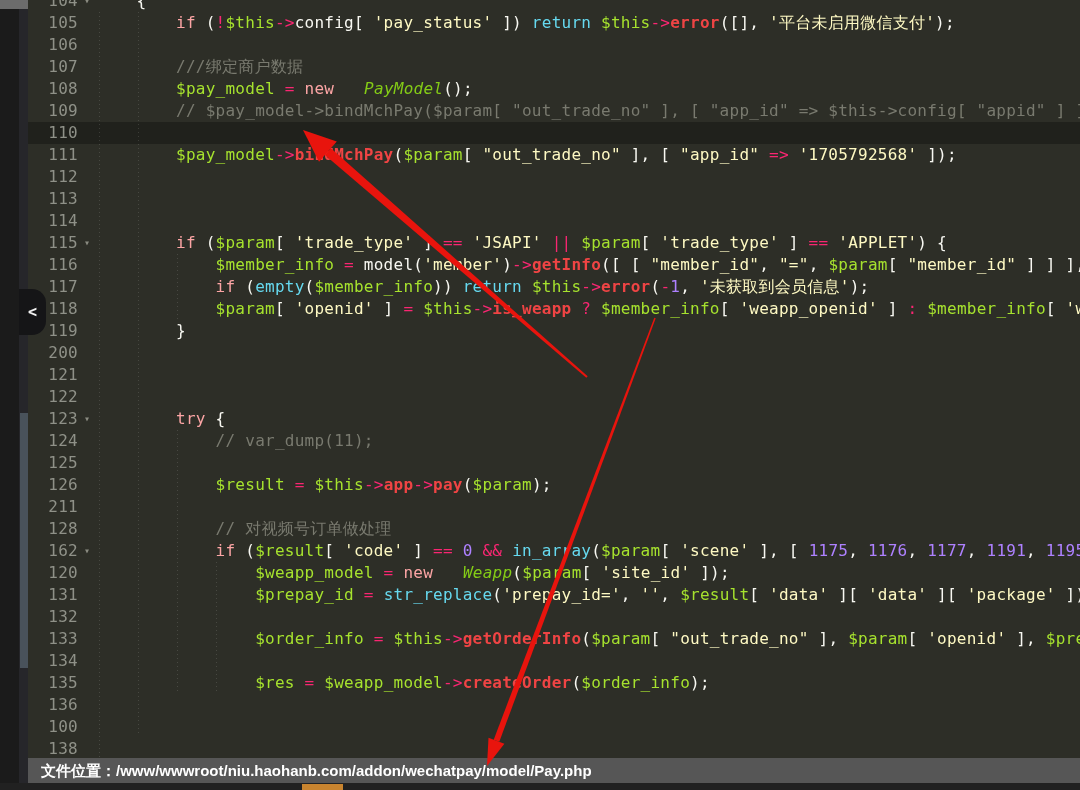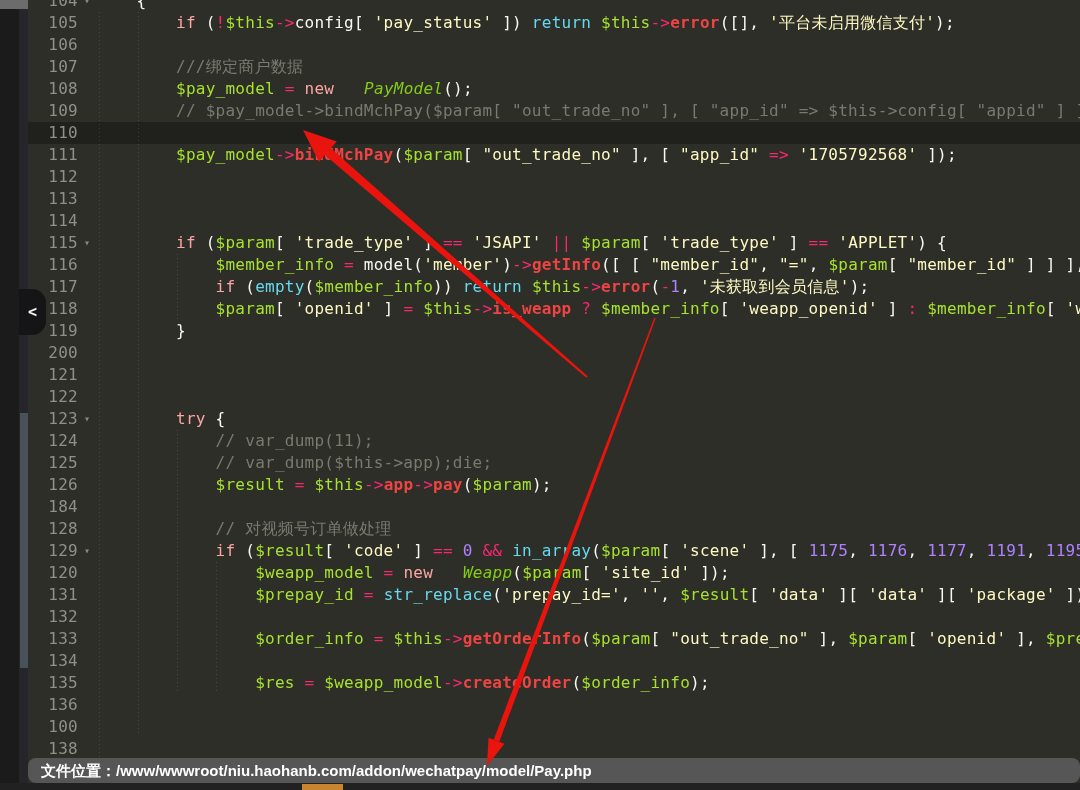--- a/index.html
+++ b/index.html
@@ -35,21 +35,21 @@
   #sb-track  { position:absolute; left:19px; top:0; width:9px; height:783px; background:#26262a; z-index:10; }
   #sb-thumb  { position:absolute; left:20px; top:413px; width:8px; height:255px; background:#49525b; z-index:11; }
   #sb-top    { position:absolute; left:0; top:0; width:28px; height:9px; background:#6c6c6c; z-index:12; }
   #collapse  { position:absolute; left:19px; top:289px; width:27px; height:46px; background:#151517;
                border-radius:0 14px 14px 0; z-index:12; display:flex; align-items:center; justify-content:center;
                color:#f2f2f2; font-family:"DejaVu Sans Mono",monospace; font-weight:bold; font-size:15px; cursor:pointer; }
 
   
   #statusbar { position:absolute; left:28px; right:0; top:758px; height:25px; background:#565656; z-index:20;
                font-family:"Liberation Sans", sans-serif; font-weight:bold; font-size:15px; color:#ffffff;
-               line-height:25px; padding-left:13px; white-space:nowrap;border-radius:8px; }
+               line-height:25px; padding-left:13px; white-space:nowrap; }
   #bottom    { position:absolute; left:0; top:783px; width:1080px; height:7px; background:#212121; z-index:21; }
   #bottom-accent { position:absolute; left:302px; top:1px; width:41px; height:6px; background:#c8842f; }
 
   
   #arrows { position:absolute; inset:0; z-index:30; pointer-events:none; }
 </style>
 </head>
 <body>
 
 <div id="editor">
@@ -137,35 +137,34 @@
         <span class="ln">123</span>
         <span class="fold">▾</span>
         <span class="code"><span class="tk-ws">        </span><span class="tk-kwd">try</span><span class="tk-pln"> {</span></span>
       </div>
       <div class="row">
         <span class="ln">124</span>
         <span class="code"><span class="tk-ws">            </span><span class="tk-com">// var_dump(11);</span></span>
       </div>
       <div class="row">
         <span class="ln">125</span>
-        <span class="code"><span class="tk-ws">            </span><span class="tk-com">// var_dump($this-&gt;app);die;</span></span>
       </div>
       <div class="row">
         <span class="ln">126</span>
         <span class="code"><span class="tk-ws">            </span><span class="tk-var">$result</span><span class="tk-pln"> </span><span class="tk-op">=</span><span class="tk-pln"> </span><span class="tk-var">$this</span><span class="tk-op">-&gt;</span><span class="tk-mth">app</span><span class="tk-op">-&gt;</span><span class="tk-mth">pay</span><span class="tk-pln">(</span><span class="tk-var">$param</span><span class="tk-pln">);</span></span>
       </div>
       <div class="row">
-        <span class="ln">184</span>
+        <span class="ln">211</span>
       </div>
       <div class="row">
         <span class="ln">128</span>
         <span class="code"><span class="tk-ws">            </span><span class="tk-com">// 对视频号订单做处理</span></span>
       </div>
       <div class="row">
-        <span class="ln">129</span>
+        <span class="ln">162</span>
         <span class="fold">▾</span>
         <span class="code"><span class="tk-ws">            </span><span class="tk-kwd">if</span><span class="tk-pln"> (</span><span class="tk-var">$result</span><span class="tk-pln">[ </span><span class="tk-str">'code'</span><span class="tk-pln"> ] </span><span class="tk-op">==</span><span class="tk-pln"> </span><span class="tk-num">0</span><span class="tk-pln"> </span><span class="tk-op">&amp;&amp;</span><span class="tk-pln"> </span><span class="tk-fun">in_array</span><span class="tk-pln">(</span><span class="tk-var">$param</span><span class="tk-pln">[ </span><span class="tk-str">'scene'</span><span class="tk-pln"> ], [ </span><span class="tk-num">1175</span><span class="tk-pln">, </span><span class="tk-num">1176</span><span class="tk-pln">, </span><span class="tk-num">1177</span><span class="tk-pln">, </span><span class="tk-num">1191</span><span class="tk-pln">, </span><span class="tk-num">1195</span></span>
       </div>
       <div class="row">
         <span class="ln">120</span>
         <span class="code"><span class="tk-ws">                </span><span class="tk-var">$weapp_model</span><span class="tk-pln"> </span><span class="tk-op">=</span><span class="tk-pln"> </span><span class="tk-kwd">new</span><span class="tk-pln"> </span><span class="tk-cls">Weapp</span><span class="tk-pln">(</span><span class="tk-var">$param</span><span class="tk-pln">[ </span><span class="tk-str">'site_id'</span><span class="tk-pln"> ]);</span></span>
       </div>
       <div class="row">
         <span class="ln">131</span>
         <span class="code"><span class="tk-ws">                </span><span class="tk-var">$prepay_id</span><span class="tk-pln"> </span><span class="tk-op">=</span><span class="tk-pln"> </span><span class="tk-fun">str_replace</span><span class="tk-pln">(</span><span class="tk-str">'prepay_id='</span><span class="tk-pln">, </span><span class="tk-str">''</span><span class="tk-pln">, </span><span class="tk-var">$result</span><span class="tk-pln">[ </span><span class="tk-str">'data'</span><span class="tk-pln"> ][ </span><span class="tk-str">'data'</span><span class="tk-pln"> ][ </span><span class="tk-str">'package'</span><span class="tk-pln"> ]);</span></span>

